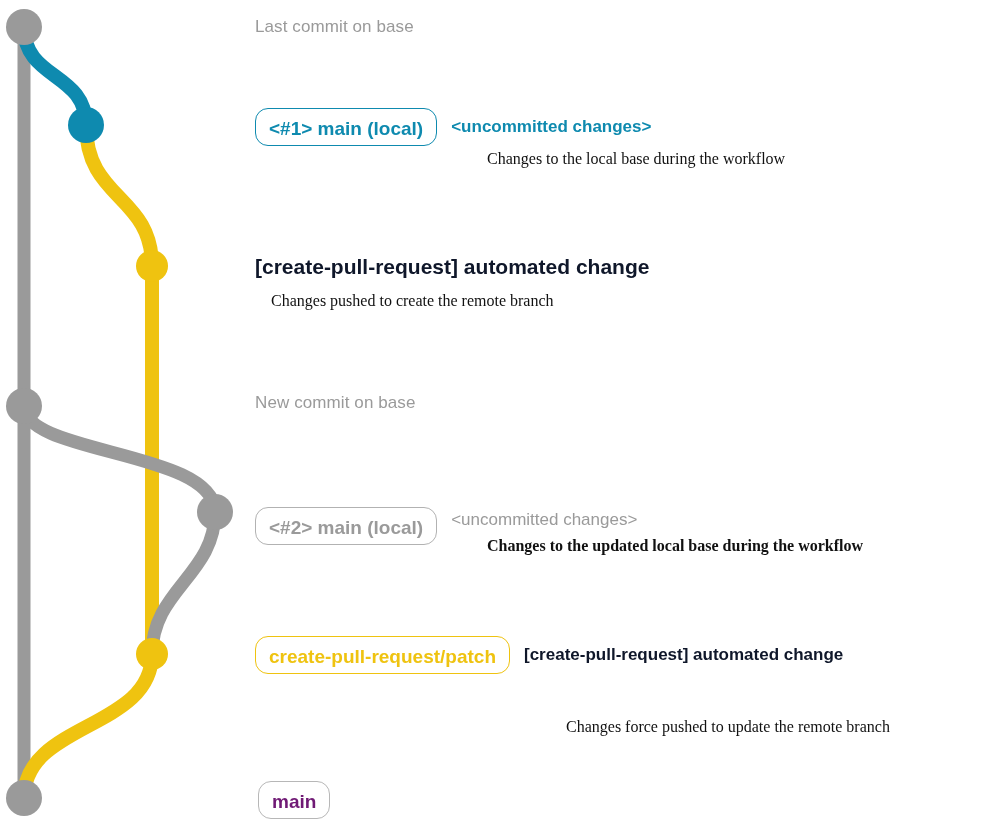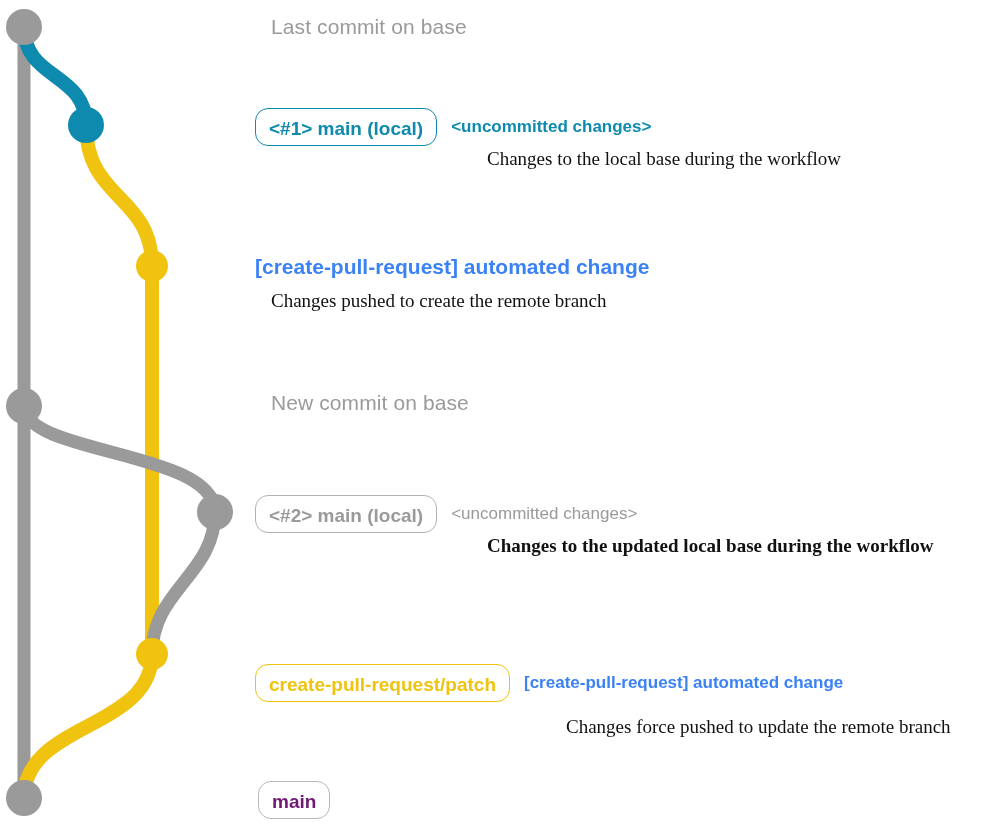--- a/index.html
+++ b/index.html
@@ -27,70 +27,69 @@
 
   .row {
     position: absolute;
     display: flex;
     align-items: flex-start;
     white-space: nowrap;
   }
 
   
   .plain-caption {
-    font-size: 21px;
+    font-size: 17px;
     line-height: 26px;
     color: #9a9a9a;
     letter-spacing: 0.1px;
-    margin-left: 16px;
   }
 
   
   .badge {
     display: inline-block;
     border: 1.6px solid currentColor;
     border-radius: 13px;
     padding: 9px 13px 5px 13px;
     font-size: 19px;
     line-height: 22px;
     font-weight: 700;
     background: #ffffff;
     box-sizing: border-box;
   }
 
   .badge-blue   { color: #0e8aaf; border-color: #0e8aaf; }
-  .badge-grey   { color: #9a9a9a; border-color: #b2b2b2; }
+  .badge-grey   { color: #9a9a9a; border-color: #b2b2b2; margin-top: 12px; }
   .badge-yellow { color: #efc310; border-color: #efc310; }
   .badge-grey-plain { color: #701a75; border-color: #b7b7b7; font-weight: 700; }
 
   
   .subject {
     font-size: 17px;
     line-height: 30px;
     font-weight: 700;
     margin-left: 14px;
     align-self: center;
   }
   .subject.regular { font-weight: 400; }
   .s-blue   { color: #0e8aaf; }
   .s-grey   { color: #9a9a9a; }
-  .s-yellow { color: #3b82f6; }
+  .s-yellow { color: #0f172a; }
 
   
   .subject-standalone {
     font-size: 21px;
     line-height: 26px;
     font-weight: 700;
   }
 
   
   .description {
     position: absolute;
     font-family: "Liberation Serif", serif;
-    font-size: 19px;
+    font-size: 16px;
     line-height: 24px;
     color: #111111;
     white-space: nowrap;
   }
 </style>
 </head>
 <body>
 
 <svg id="graph-canvas" viewBox="0 0 981 827" xmlns="http://www.w3.org/2000/svg">
 
@@ -131,21 +130,21 @@
 <div class="row" style="left:255px; top:390px;">
   <span class="plain-caption">New commit on base</span>
 </div>
 
 <div class="row" style="left:255px; top:495px;">
   <span class="badge badge-grey">&lt;#2&gt; main (local)</span>
   <span class="subject s-grey regular">&lt;uncommitted changes&gt;</span>
 </div>
 <div class="description" style="left:487px; top:534px;font-weight:bold;">Changes to the updated local base during the workflow</div>
 
-<div class="row" style="left:255px; top:636px;margin-top:28px;">
+<div class="row" style="left:255px; top:636px;">
   <span class="badge badge-yellow">create-pull-request/patch</span>
   <span class="subject s-yellow">[create-pull-request] automated change</span>
 </div>
 <div class="description" style="left:566px; top:675px;margin-top:40px;">Changes force pushed to update the remote branch</div>
 
 <div class="row" style="left:258px; top:781px;">
   <span class="badge badge-grey-plain">main</span>
 </div>
 
 </body></html>

